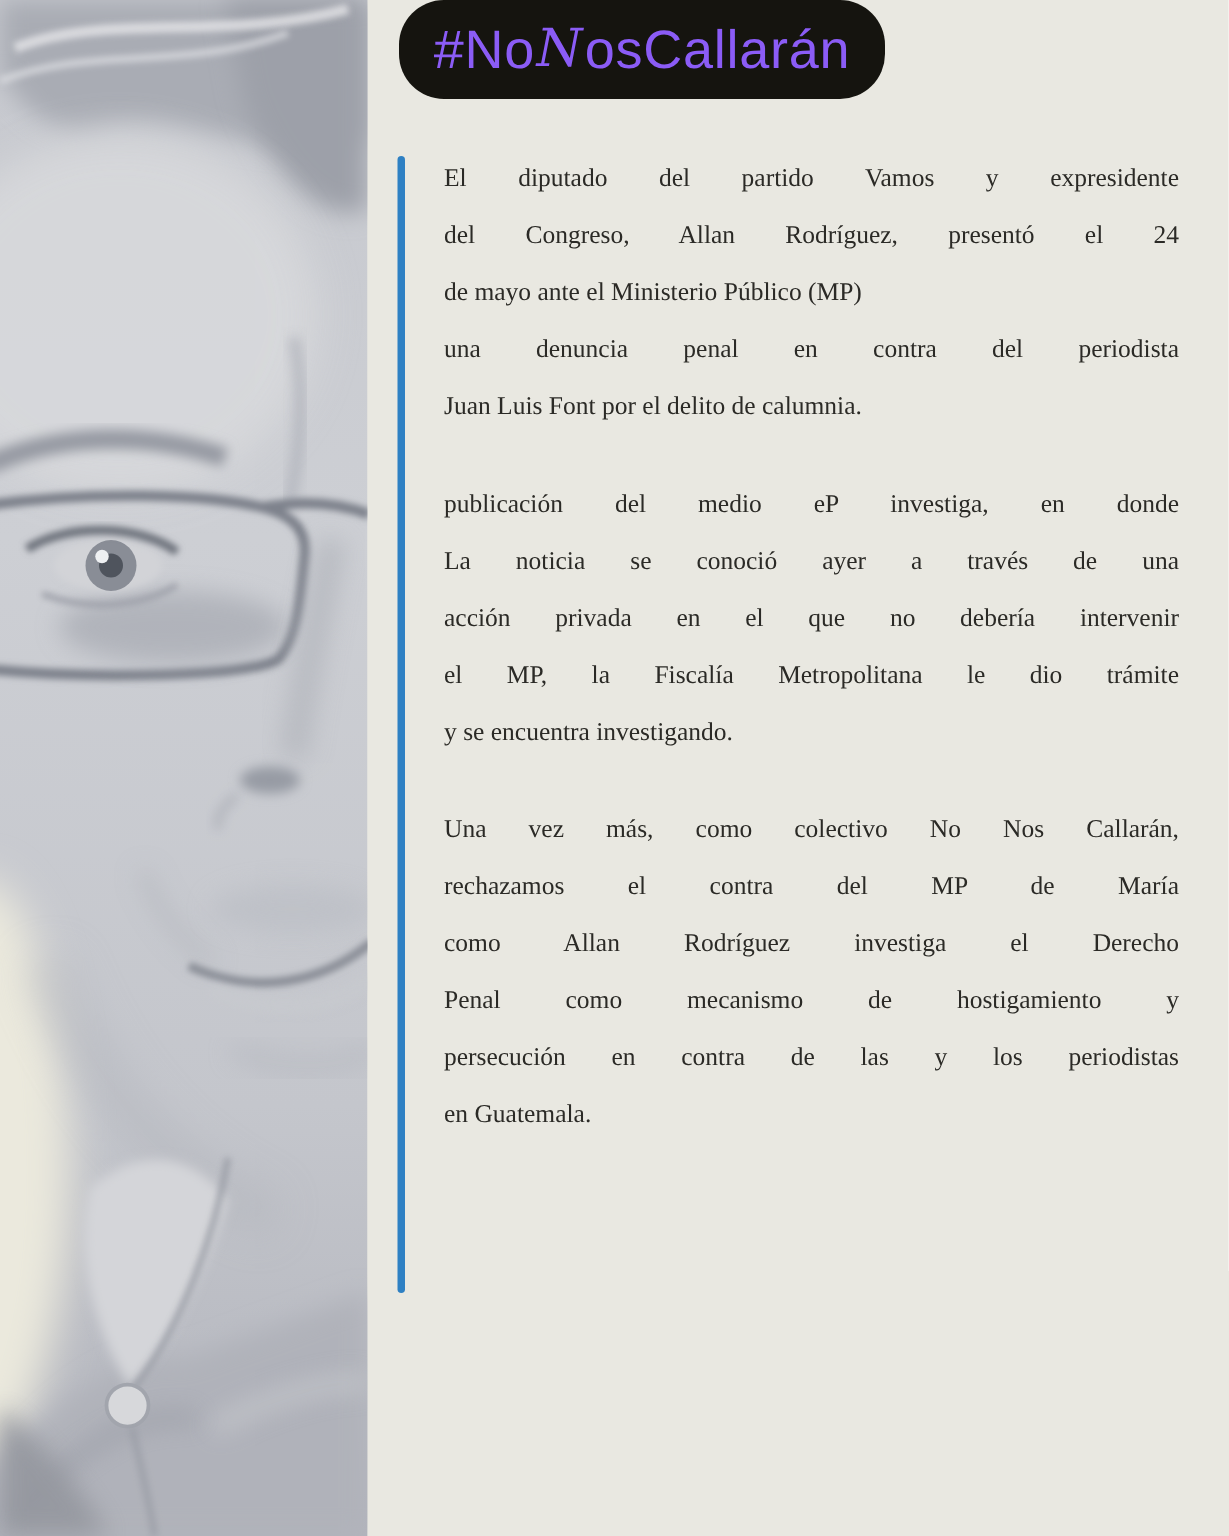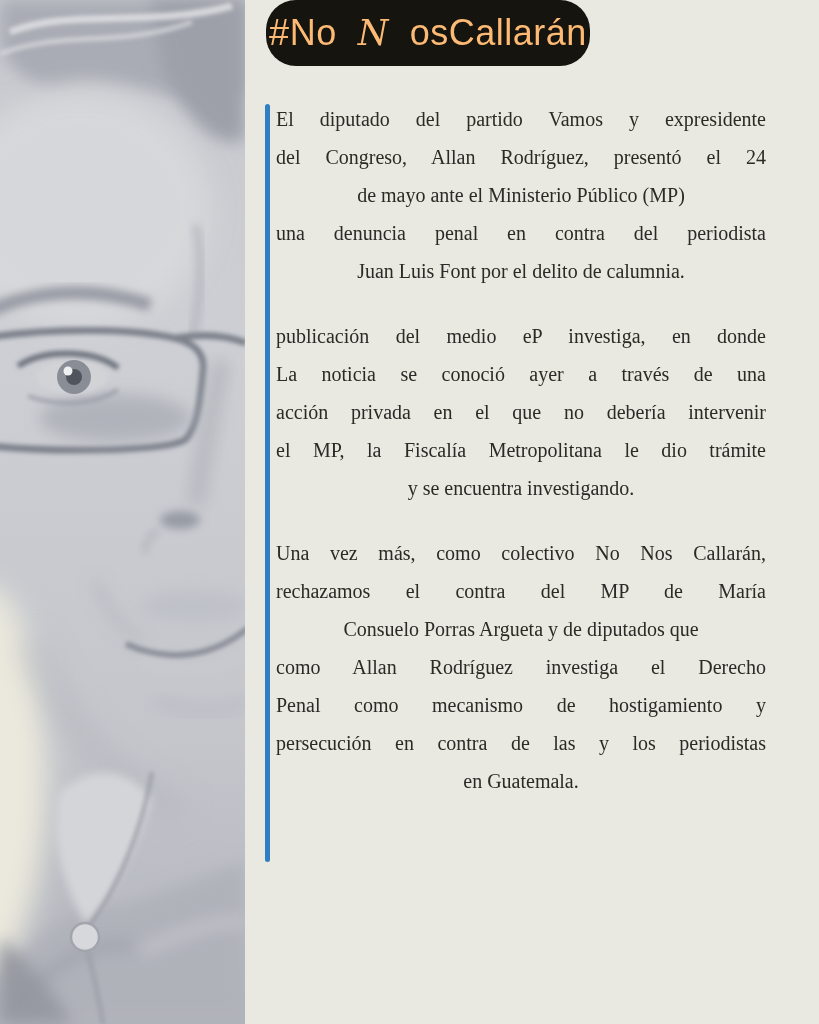--- a/index.html
+++ b/index.html
@@ -27,26 +27,26 @@
     font-family:"DejaVu Serif", serif;
     font-style:italic;
     font-size:35px;
     padding:0 1px;
   }
   .accent-bar{
     position:absolute;left:265px;top:104px;
     width:5px;height:758px;border-radius:3px;
   }
   .text-block{
-    position:absolute;left:276px;top:100px;width:490px;
+    position:absolute;left:296px;top:100px;width:490px;
     color:#2b2a26;
-    font-size:20px;line-height:38px;
+    font-size:17px;line-height:38px;
   }
   .para{margin:0 0 27px 0;}
-  .line{text-align:center;}
+  .line{text-align:left;}
   .line.just{text-align:justify;text-align-last:justify;}
 </style>
 </head>
 <body>
 
 <div class="canvas" style="background: rgb(233, 232, 225);">
 
   <div class="photo">
     <svg width="245" height="1024" viewBox="0 0 245 1024" xmlns="http://www.w3.org/2000/svg">
       <defs>
@@ -127,21 +127,21 @@
         <path d="M152,772 C142,832 116,892 88,927" stroke="#9599a2" stroke-width="4" fill="none" filter="url(#b2)" opacity="0.8"></path>
         <path d="M10,1012 C52,962 92,940 132,946" stroke="#989ba4" stroke-width="8" fill="none" filter="url(#b8)" opacity="0.8"></path>
         <path d="M142,952 C182,930 222,920 246,922" stroke="#c8cacf" stroke-width="10" fill="none" filter="url(#b8)" opacity="0.8"></path>
         <path d="M0,938 C30,962 60,1000 72,1024 L0,1024 Z" fill="#94979f" filter="url(#b8)" opacity="0.9"></path>
         <circle cx="85" cy="937" r="14" fill="#d7d8db" stroke="#a2a5ad" stroke-width="2.5"></circle>
         <path d="M88,952 C97,990 101,1010 103,1024" stroke="#9a9da6" stroke-width="5" fill="none" filter="url(#b2)" opacity="0.7"></path>
       </g>
     </svg>
   </div>
 
-  <div class="badge" style="background: rgb(21, 20, 15); color: #fdba74; gap: 20px;">
+  <div class="badge" style="background: rgb(21, 20, 15); color: #8b5cf6;">
     <span>#No</span>
       <span class="italic-n">N</span>
       <span>osCallarán</span>
   </div>
 
   <div class="accent-bar" style="background: rgb(46, 128, 195);"></div>
 
   <div class="text-block" id="paragraphs" style="color: rgb(43, 42, 38);">
       <div class="para">
         <div class="line just">El diputado del partido Vamos y expresidente</div>
@@ -153,21 +153,20 @@
       <div class="para">
         <div class="line just">publicación del medio eP investiga, en donde</div>
         <div class="line just">La noticia se conoció ayer a través de una</div>
         <div class="line just">acción privada en el que no debería intervenir</div>
         <div class="line just">el MP, la Fiscalía Metropolitana le dio trámite</div>
         <div class="line">y se encuentra investigando.</div>
       </div>
       <div class="para">
         <div class="line just">Una vez más, como colectivo No Nos Callarán,</div>
         <div class="line just">rechazamos el contra del MP de María</div>
-        <div class="line">Consuelo Porras Argueta y de diputados que</div>
         <div class="line just">como Allan Rodríguez investiga el Derecho</div>
         <div class="line just">Penal como mecanismo de hostigamiento y</div>
         <div class="line just">persecución en contra de las y los periodistas</div>
         <div class="line">en Guatemala.</div>
       </div>
     </div>
 
 </div>
 
 </body></html>

